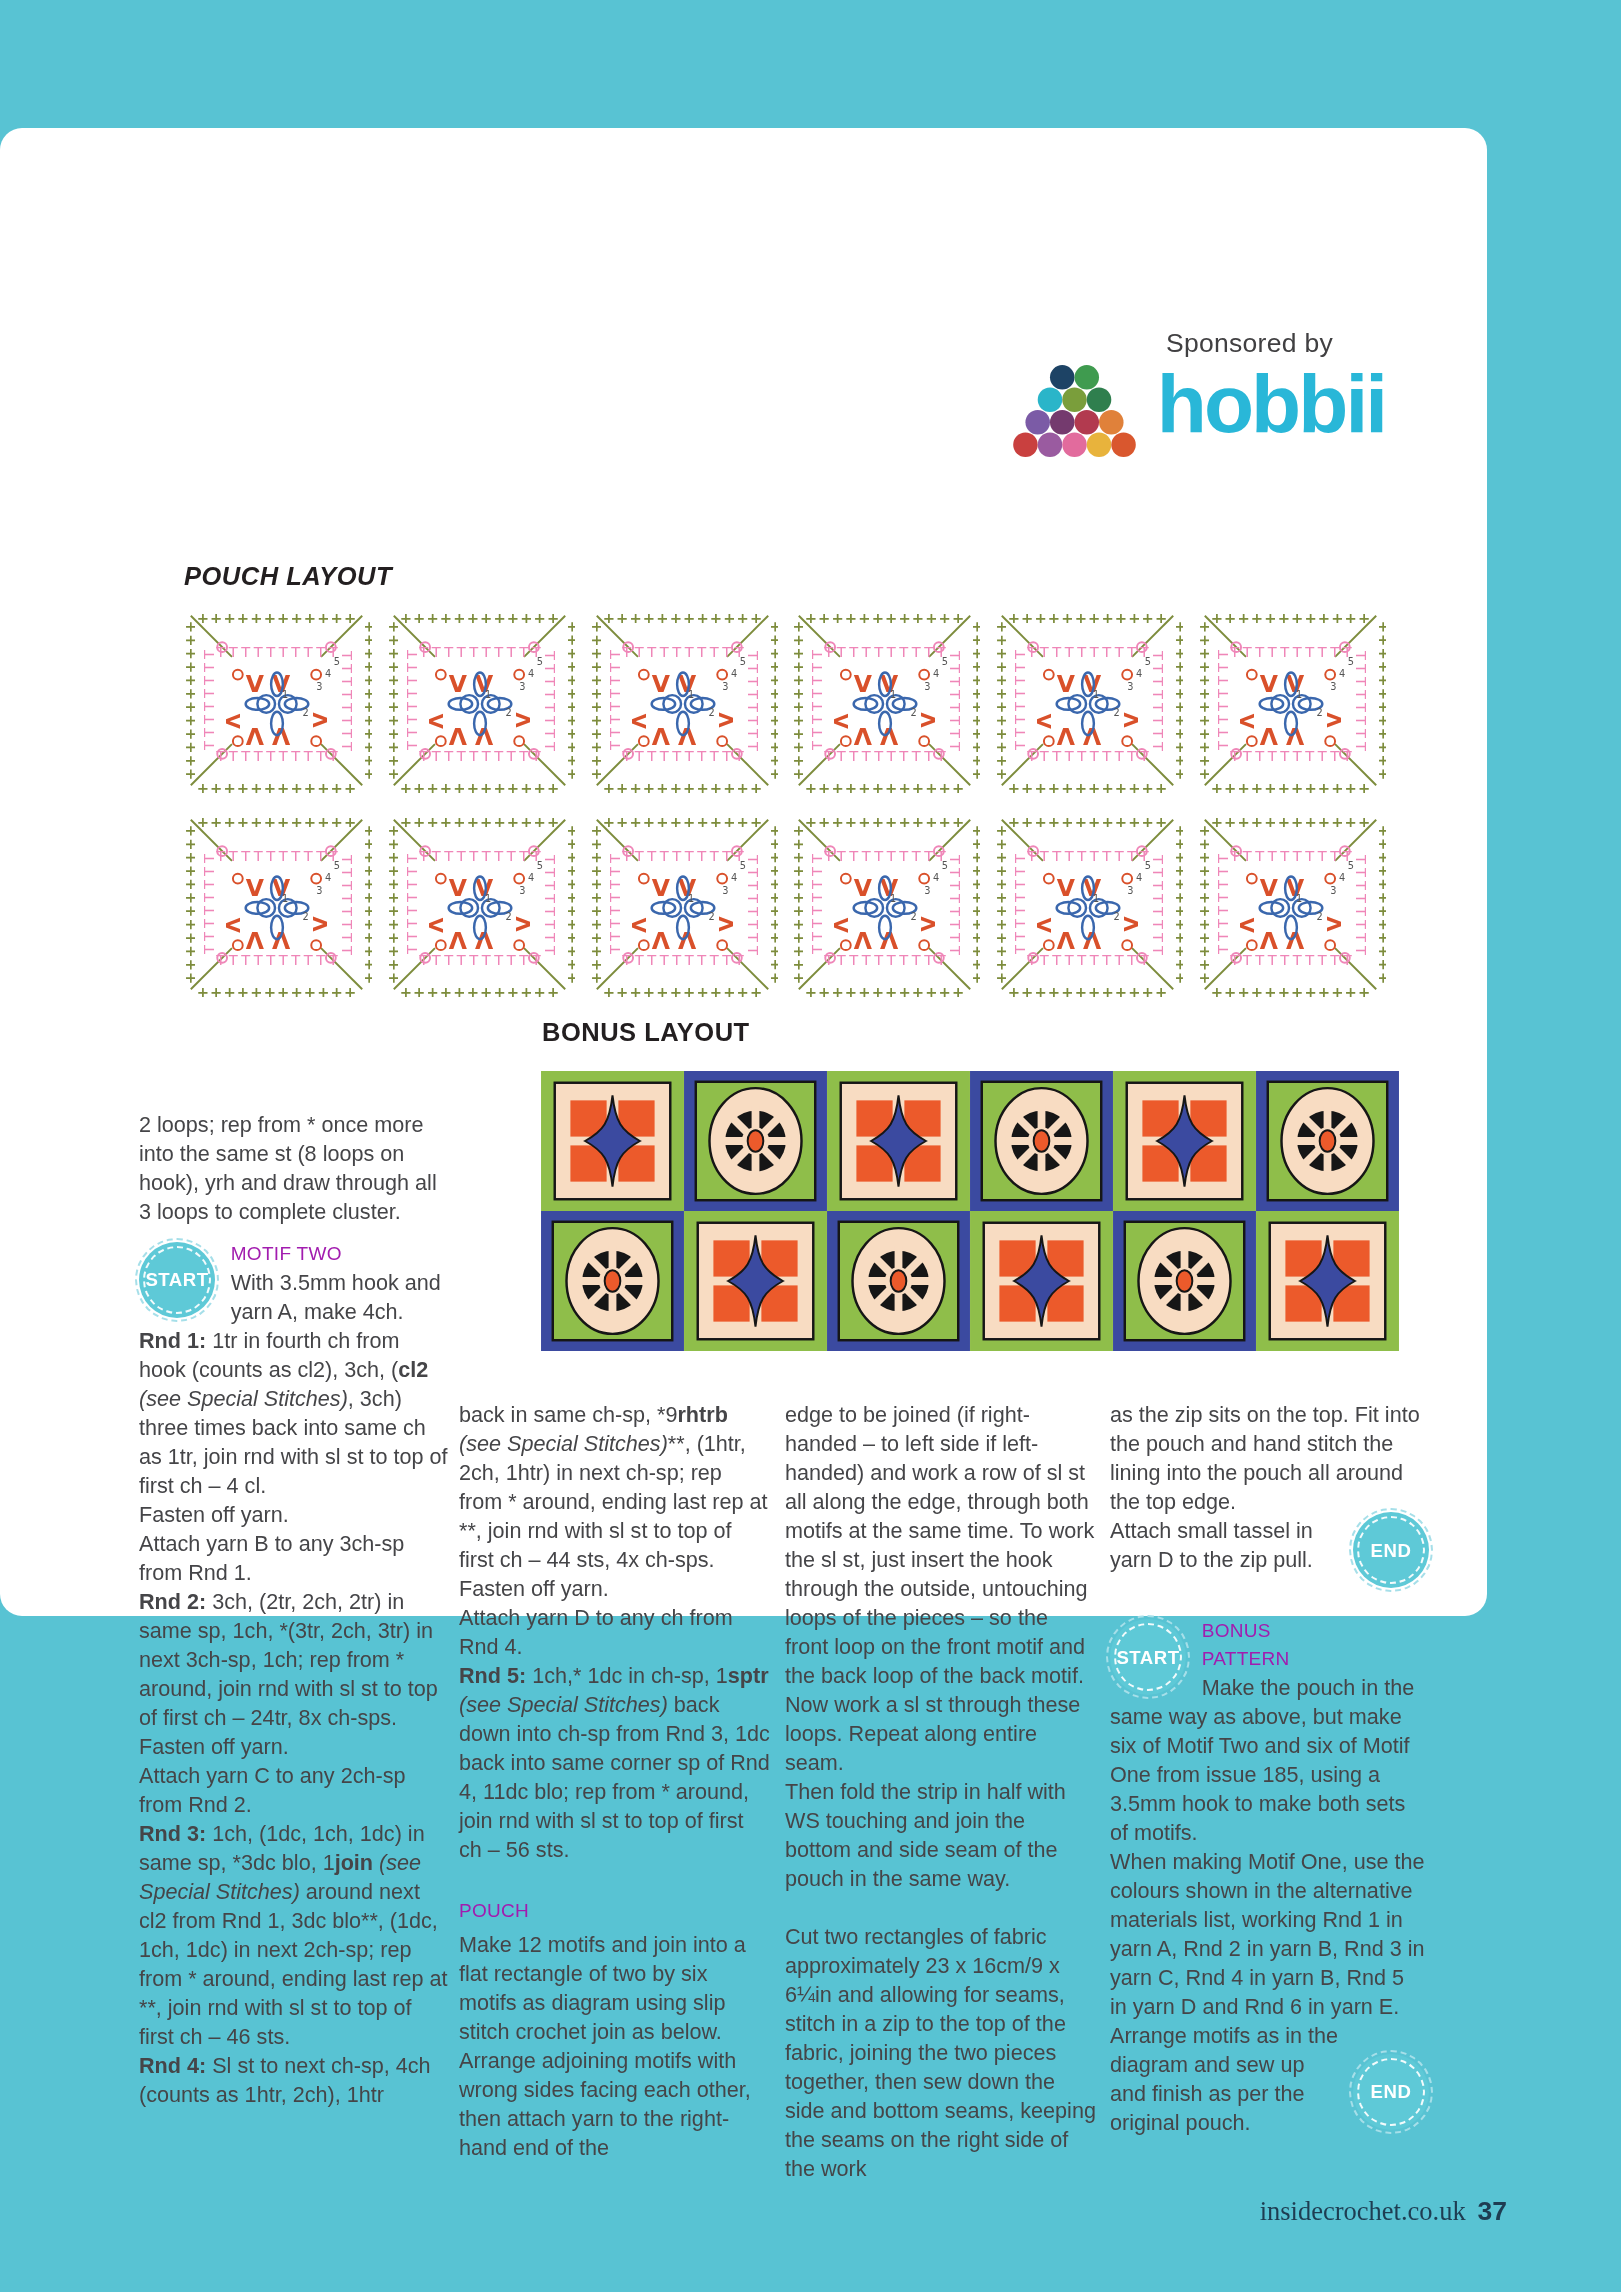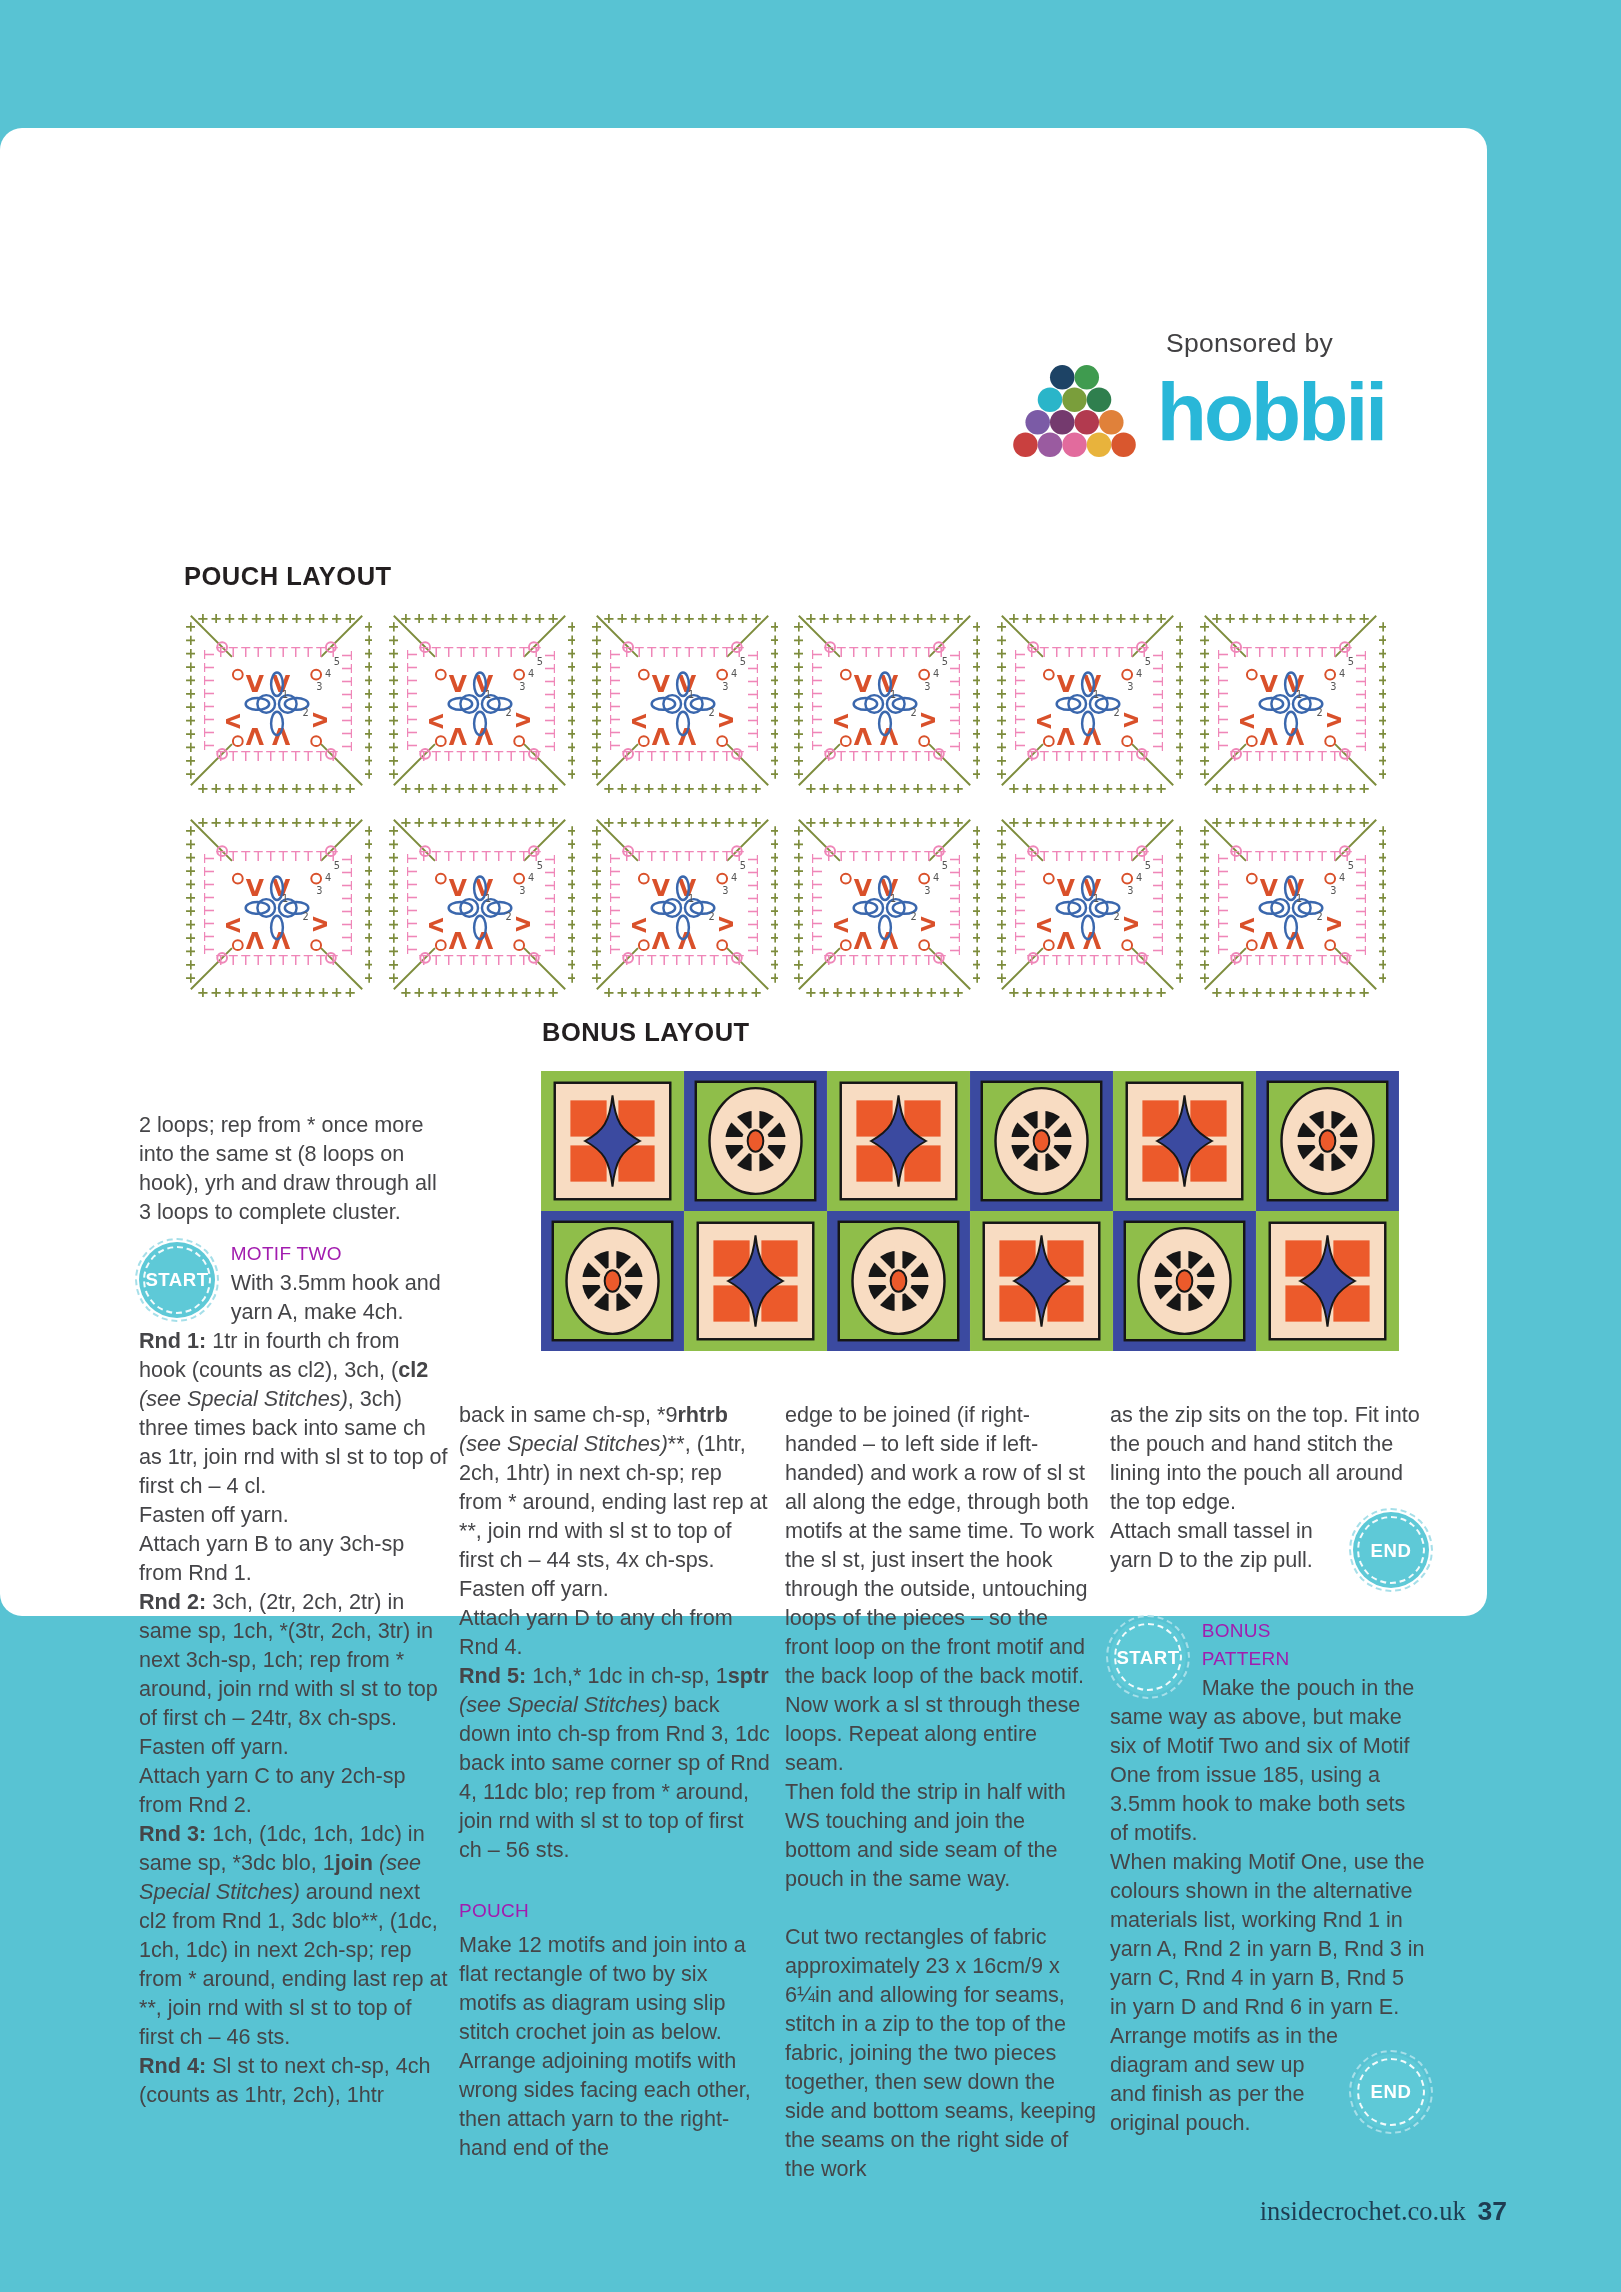--- a/index.html
+++ b/index.html
@@ -3,27 +3,27 @@
 <meta charset="utf-8">
 <style>
   html,body{margin:0;padding:0;}
   body{width:1621px;height:2293px;position:relative;font-family:"Liberation Sans","DejaVu Sans",sans-serif;}
   .frame{position:absolute;inset:0;background:#58c3d3;}
   .page{position:absolute;left:0;top:128px;width:1487px;height:1488px;background:#ffffff;border-radius:22px;}
 
   
   .sponsor-label{position:absolute;left:1137px;top:200px;width:225px;text-align:center;
     font-size:26.5px;color:#414042;letter-spacing:0.3px;}
-  .logo-row{position:absolute;left:1006px;top:235px;display:flex;align-items:center;}
+  .logo-row{position:absolute;left:1006px;top:235px;display:flex;align-items:flex-start;}
   .wordmark{font-size:82px;font-weight:bold;color:#29b7d8;letter-spacing:-2.9px;line-height:1;
     margin-left:13.7px;margin-bottom:-3.9px;}
 
   
   .sec-h{position:absolute;font-size:25.5px;font-weight:bold;color:#231f20;letter-spacing:0.5px;}
-  #pouch-title{left:184px;top:434px;}
+  #pouch-title{left:184px;top:434px;font-style:italic;}
   #bonus-title{left:542px;top:890px;}
 
   
   .pouch-grid{position:absolute;left:181px;top:478px;display:grid;
     grid-template-columns:repeat(6,191px);grid-auto-rows:189px;column-gap:11.8px;row-gap:14.7px;}
   .pouch-grid svg{width:191px;height:189px;display:block;}
   .bonus-grid{position:absolute;left:541px;top:943px;display:grid;
     grid-template-columns:repeat(6,143px);grid-auto-rows:140px;}
   .bonus-grid svg{width:143px;height:140px;display:block;}
 

